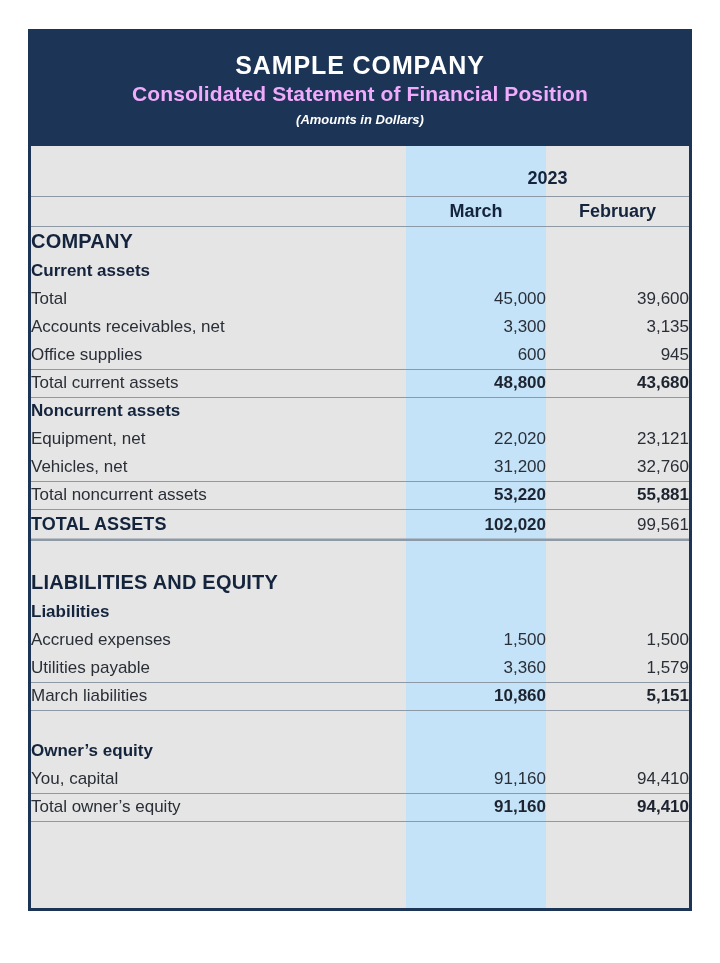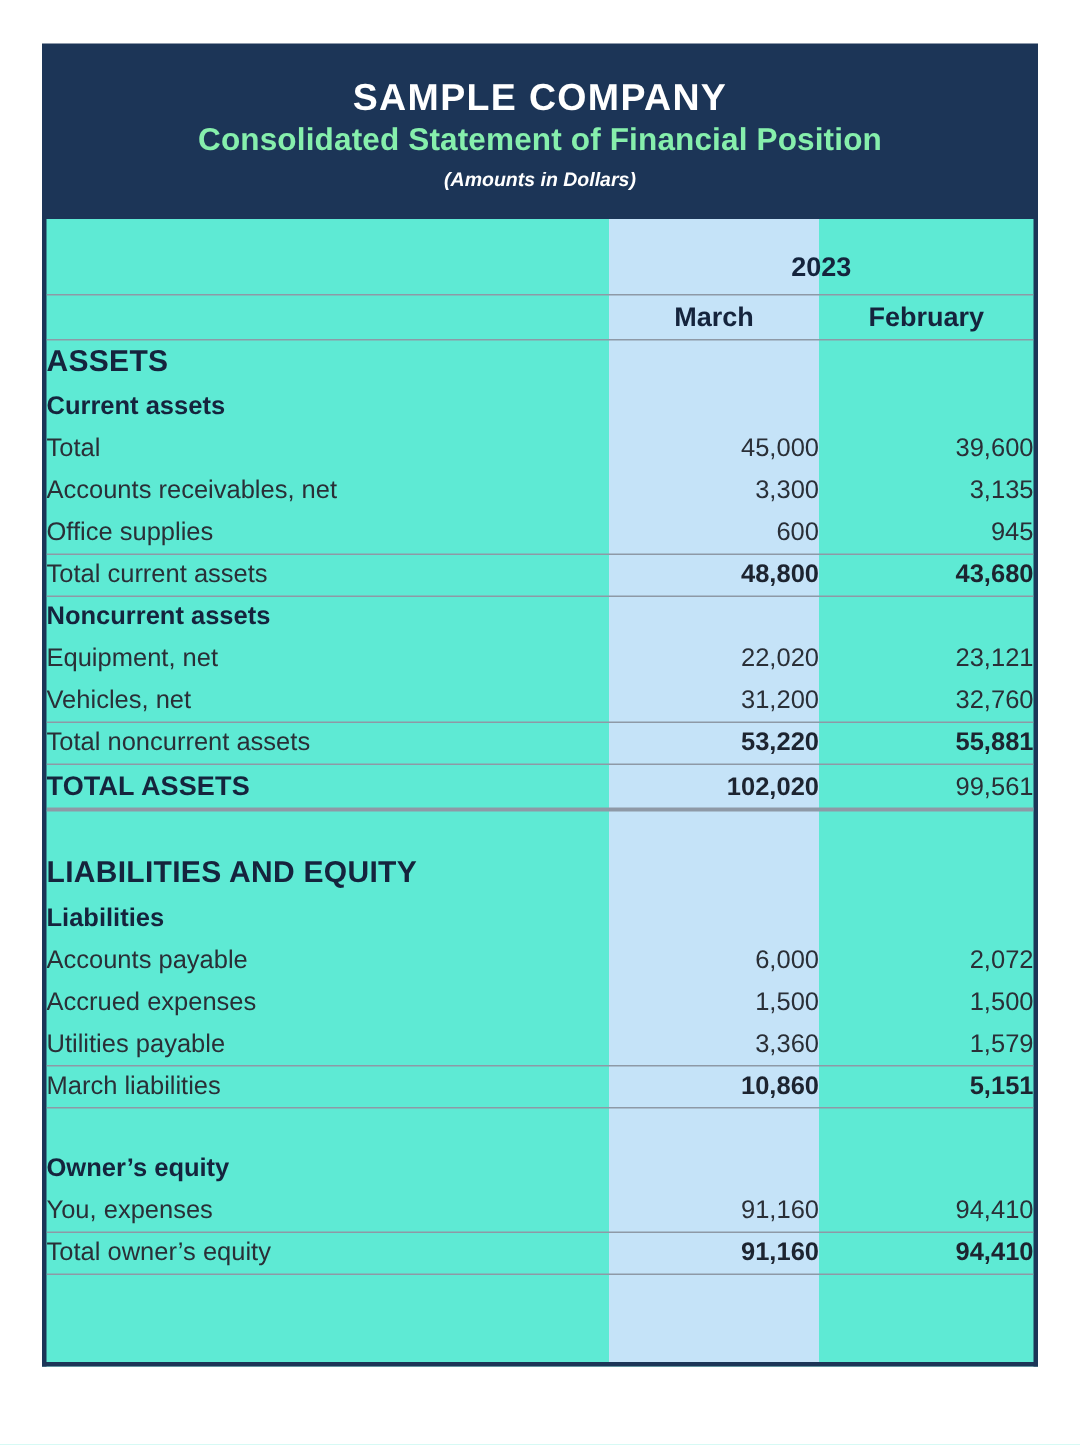--- a/index.html
+++ b/index.html
@@ -40,21 +40,21 @@
   }
   .banner-company {
     color: #ffffff;
     font-size: 25px;
     font-weight: bold;
     letter-spacing: 0.9px;
     line-height: 1.08;
     text-align: center;
   }
   .banner-statement {
-    color: #86efac;
+    color: #f0abfc;
     font-size: 21px;
     font-weight: bold;
     letter-spacing: 0.1px;
     line-height: 1.25;
     text-align: center;
     margin-top: 2px;
   }
   .banner-note {
     color: #ffffff;
     font-size: 13px;
@@ -66,21 +66,21 @@
 
   
   .frame {
     position: absolute;
     left: 28px;
     top: 146px;
     width: 664px;
     height: 765px;
     border: 3px solid #1c3557;
     border-top: none;
-    background: #5eead4;
+    background: #e5e5e5;
     box-sizing: border-box;
     overflow: hidden;
   }
 
   
   .highlight-band {
     position: absolute;
     left: 375px;
     top: 0;
     width: 140px;
@@ -246,21 +246,21 @@
           <td class="year-cell rule-bottom" colspan="2">2023</td>
         </tr>
 
         <tr class="month-row">
           <td class="rule-bottom"></td>
           <td class="month-cell rule-bottom">March</td>
           <td class="month-cell rule-bottom">February</td>
         </tr>
 
         <tr class="row-tall">
-          <td class="lbl sect-caps indent-0">ASSETS</td>
+          <td class="lbl sect-caps indent-0">COMPANY</td>
           <td></td>
           <td></td>
         </tr>
 
         <tr class="row">
           <td class="lbl sub-head indent-0">Current assets</td>
           <td></td>
           <td></td>
         </tr>
 
@@ -323,25 +323,20 @@
           <td></td>
           <td></td>
         </tr>
 
         <tr class="row">
           <td class="lbl sub-head indent-0">Liabilities</td>
           <td></td>
           <td></td>
         </tr>
         <tr class="row">
-          <td class="lbl indent-1">Accounts payable</td>
-          <td class="num plain-val">6,000</td>
-          <td class="num plain-val">2,072</td>
-        </tr>
-        <tr class="row">
           <td class="lbl indent-1">Accrued expenses</td>
           <td class="num plain-val">1,500</td>
           <td class="num plain-val">1,500</td>
         </tr>
         <tr class="row">
           <td class="lbl indent-1 rule-bottom">Utilities payable</td>
           <td class="num plain-val rule-bottom">3,360</td>
           <td class="num plain-val rule-bottom">1,579</td>
         </tr>
         <tr class="row">
@@ -355,21 +350,21 @@
           <td></td>
           <td></td>
         </tr>
 
         <tr class="row">
           <td class="lbl sub-head indent-0">Owner’s equity</td>
           <td></td>
           <td></td>
         </tr>
         <tr class="row">
-          <td class="lbl indent-1 rule-bottom">You, expenses</td>
+          <td class="lbl indent-1 rule-bottom">You, capital</td>
           <td class="num plain-val rule-bottom">91,160</td>
           <td class="num plain-val rule-bottom">94,410</td>
         </tr>
         <tr class="row">
           <td class="lbl indent-1 rule-bottom">Total owner’s equity</td>
           <td class="num bold-val rule-bottom">91,160</td>
           <td class="num bold-val rule-bottom">94,410</td>
         </tr>
 
 

